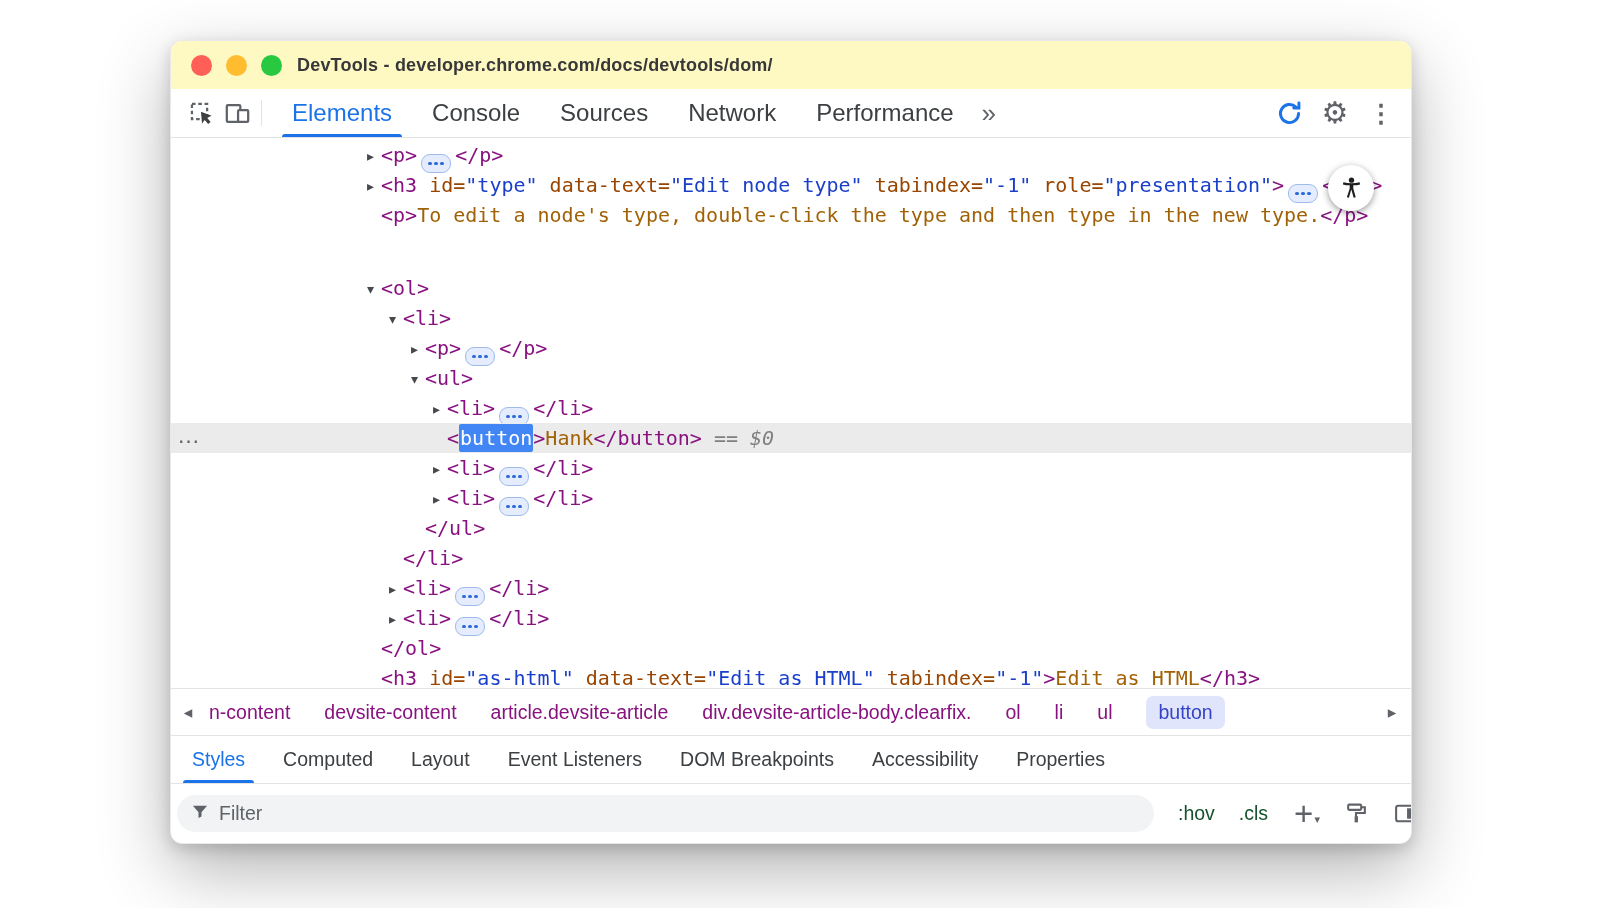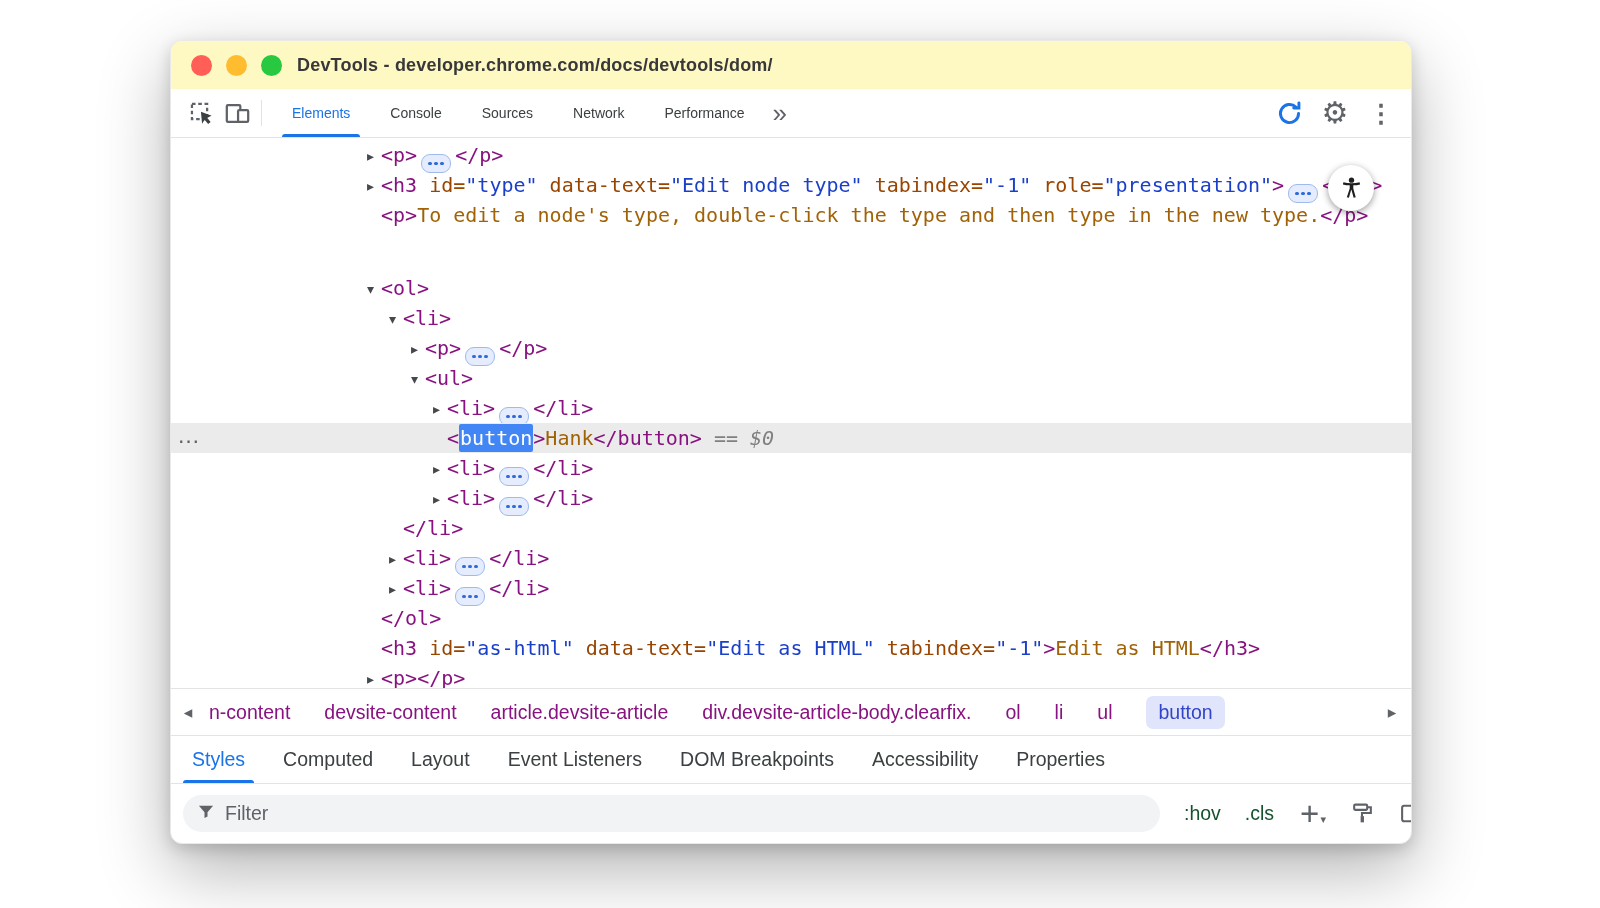--- a/index.html
+++ b/index.html
@@ -15,21 +15,21 @@
   .lights{display:flex;gap:14px}
   .light{width:21px;height:21px;border-radius:50%;display:inline-block}
   .light.close{background:#ff5f57}.light.min{background:#febc2e}.light.max{background:#28c840}
   .title{margin-left:15px;font-size:18px;font-weight:bold;color:#38383a;letter-spacing:.2px}
 
   
   .toolbar{flex:0 0 48px;display:flex;align-items:center;border-bottom:1px solid #e3e3e3;padding:0 12px}
   .tbicon{display:flex;align-items:center;justify-content:center;width:36px;height:36px;cursor:pointer}
   .tb-sep{width:1px;height:26px;background:#e2e2e2;margin:0 10px 0 6px}
   .tabs{display:flex;height:48px;align-items:stretch}
-  .tab{display:flex;align-items:center;padding:0 20px;font-size:14px;color:#3c4043;position:relative;cursor:pointer}
+  .tab{display:flex;align-items:center;padding:0 20px;font-size:24px;color:#3c4043;position:relative;cursor:pointer}
   .tab.active{color:#1a73e8}
   .tab.active::after{content:"";position:absolute;left:10px;right:10px;bottom:0;height:3px;border-radius:3px 3px 0 0;background:#1a73e8}
   .more-tabs{font-size:26px;color:#5f6368;padding:0 8px;cursor:pointer;line-height:1}
   .tb-right{margin-left:auto;display:flex;align-items:center;gap:10px}
   .gear{font-size:30px;color:#5f6368;line-height:1}
   .kebab{font-size:25px;color:#5f6368;font-weight:bold;line-height:1}
 
   
   .tree{flex:1 1 auto;position:relative;overflow:hidden;font-family:"DejaVu Sans Mono",monospace;font-size:20px;padding-top:2px}
   .trow{height:30px;line-height:30px;white-space:pre;position:relative}
@@ -58,21 +58,21 @@
   .crumb{color:#881280;cursor:pointer;flex:0 0 auto}
   .crumb.selected{background:#e1e5fc;color:#3344c8;padding:5px 12px;border-radius:7px}
 
   
   .btabs{flex:0 0 47px;border-top:1px solid #e3e3e3;display:flex;align-items:stretch;padding:0 2px;font-size:19.5px}
   .btab{display:flex;align-items:center;padding:0 19px;color:#3c4043;position:relative;cursor:pointer}
   .btab.active{color:#1a73e8}
   .btab.active::after{content:"";position:absolute;left:10px;right:10px;bottom:0;height:3px;border-radius:3px 3px 0 0;background:#1a73e8}
 
   
-  .filterrow{flex:0 0 59px;border-top:1px solid #e3e3e3;display:flex;align-items:center;padding:0 12px}
+  .filterrow{flex:0 0 59px;border-top:1px solid #e3e3e3;display:flex;align-items:center;padding:0 6px}
   .filter-input{width:951px;height:37px;background:#f1f3f4;border-radius:19px;display:flex;align-items:center;
     padding:0 13px;gap:9px;flex:0 0 auto;cursor:text}
   .filter-ph{color:#5f6368;font-size:19.5px}
   .fctl{color:#14532d;font-size:19.5px;margin-left:24px;cursor:pointer}
   .plus-wrap{margin-left:26px;display:flex;align-items:flex-end;cursor:pointer}
   .plus{font-size:33px;color:#5f6368;line-height:22px;font-weight:400}
   .plus-caret{font-size:11px;color:#5f6368;margin-left:1px;line-height:12px}
   .ficon{margin-left:24px;display:flex;align-items:center;cursor:pointer}
 </style>
 </head>
@@ -134,20 +134,21 @@
       <div class="trow" style="padding-left: 196px;"><span class="arrow">▸</span><span class="tk-tag">&lt;h3</span><span class="tk-attr"> id=</span><span class="tk-val">"type"</span><span class="tk-attr"> data-text=</span><span class="tk-val">"Edit node type"</span><span class="tk-attr"> tabindex=</span><span class="tk-val">"-1"</span><span class="tk-attr"> role=</span><span class="tk-val">"presentation"</span><span class="tk-tag">&gt;</span><span class="pill"><i></i><i></i><i></i></span><span class="tk-tag">&lt;/h3&gt;</span></div>
       <div class="trow" style="padding-left: 196px;"><span class="arrow"></span><span class="tk-tag">&lt;p&gt;</span><span class="tk-text">To edit a node's type, double-click the type and then type in the new type.</span><span class="tk-tag">&lt;/p&gt;</span></div>
       <div class="trow" style="padding-left: 196px; margin-top: 43px;"><span class="arrow">▾</span><span class="tk-tag">&lt;ol&gt;</span></div>
       <div class="trow" style="padding-left: 218px;"><span class="arrow">▾</span><span class="tk-tag">&lt;li&gt;</span></div>
       <div class="trow" style="padding-left: 240px;"><span class="arrow">▸</span><span class="tk-tag">&lt;p&gt;</span><span class="pill"><i></i><i></i><i></i></span><span class="tk-tag">&lt;/p&gt;</span></div>
       <div class="trow" style="padding-left: 240px;"><span class="arrow">▾</span><span class="tk-tag">&lt;ul&gt;</span></div>
       <div class="trow" style="padding-left: 262px;"><span class="arrow">▸</span><span class="tk-tag">&lt;li&gt;</span><span class="pill"><i></i><i></i><i></i></span><span class="tk-tag">&lt;/li&gt;</span></div>
       <div class="trow selected" style="padding-left: 262px;"><span class="gutter">…</span><span class="arrow"></span><span class="tk-tag">&lt;</span><span class="tk-sel">button</span><span class="tk-tag">&gt;</span><span class="tk-text">Hank</span><span class="tk-tag">&lt;/button&gt;</span><span class="tk-muted"> == </span><span class="tk-dollar">$0</span></div>
       <div class="trow" style="padding-left: 262px;"><span class="arrow">▸</span><span class="tk-tag">&lt;li&gt;</span><span class="pill"><i></i><i></i><i></i></span><span class="tk-tag">&lt;/li&gt;</span></div>
       <div class="trow" style="padding-left: 262px;"><span class="arrow">▸</span><span class="tk-tag">&lt;li&gt;</span><span class="pill"><i></i><i></i><i></i></span><span class="tk-tag">&lt;/li&gt;</span></div>
+      <div class="trow" style="padding-left: 240px;"><span class="arrow"></span><span class="tk-tag">&lt;/ul&gt;</span></div>
       <div class="trow" style="padding-left: 218px;"><span class="arrow"></span><span class="tk-tag">&lt;/li&gt;</span></div>
       <div class="trow" style="padding-left: 218px;"><span class="arrow">▸</span><span class="tk-tag">&lt;li&gt;</span><span class="pill"><i></i><i></i><i></i></span><span class="tk-tag">&lt;/li&gt;</span></div>
       <div class="trow" style="padding-left: 218px;"><span class="arrow">▸</span><span class="tk-tag">&lt;li&gt;</span><span class="pill"><i></i><i></i><i></i></span><span class="tk-tag">&lt;/li&gt;</span></div>
       <div class="trow" style="padding-left: 196px;"><span class="arrow"></span><span class="tk-tag">&lt;/ol&gt;</span></div>
       <div class="trow" style="padding-left: 196px;"><span class="arrow"></span><span class="tk-tag">&lt;h3</span><span class="tk-attr"> id=</span><span class="tk-val">"as-html"</span><span class="tk-attr"> data-text=</span><span class="tk-val">"Edit as HTML"</span><span class="tk-attr"> tabindex=</span><span class="tk-val">"-1"</span><span class="tk-tag">&gt;</span><span class="tk-text">Edit as HTML</span><span class="tk-tag">&lt;/h3&gt;</span></div>
       <div class="trow" style="padding-left: 196px;"><span class="arrow">▸</span><span class="tk-tag">&lt;p&gt;</span><span class="tk-tag">&lt;/p&gt;</span></div>
     </div>
 
   <div class="crumbs">
     <div class="crumb-nav">◂</div>

